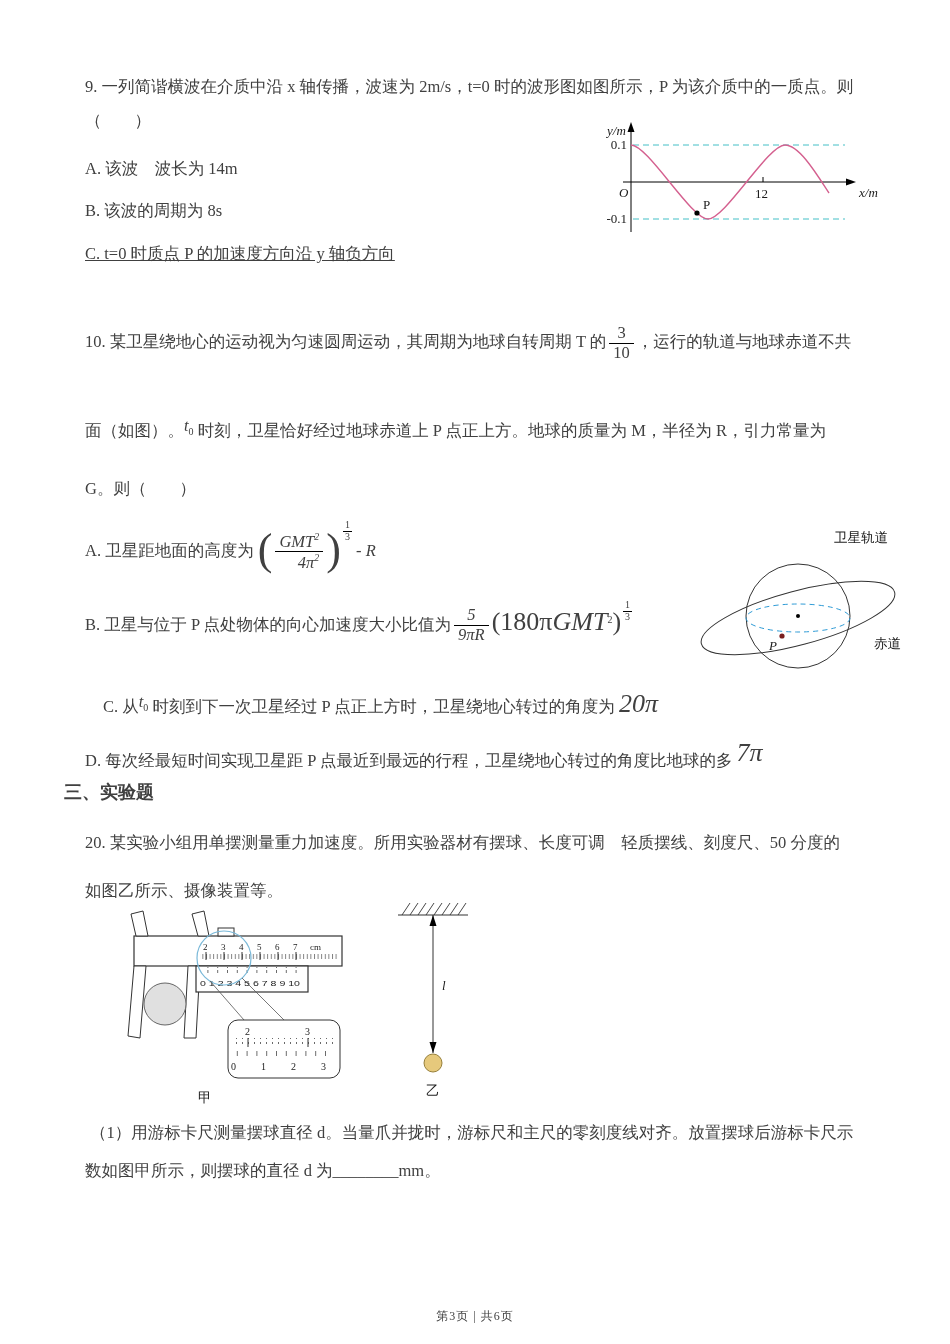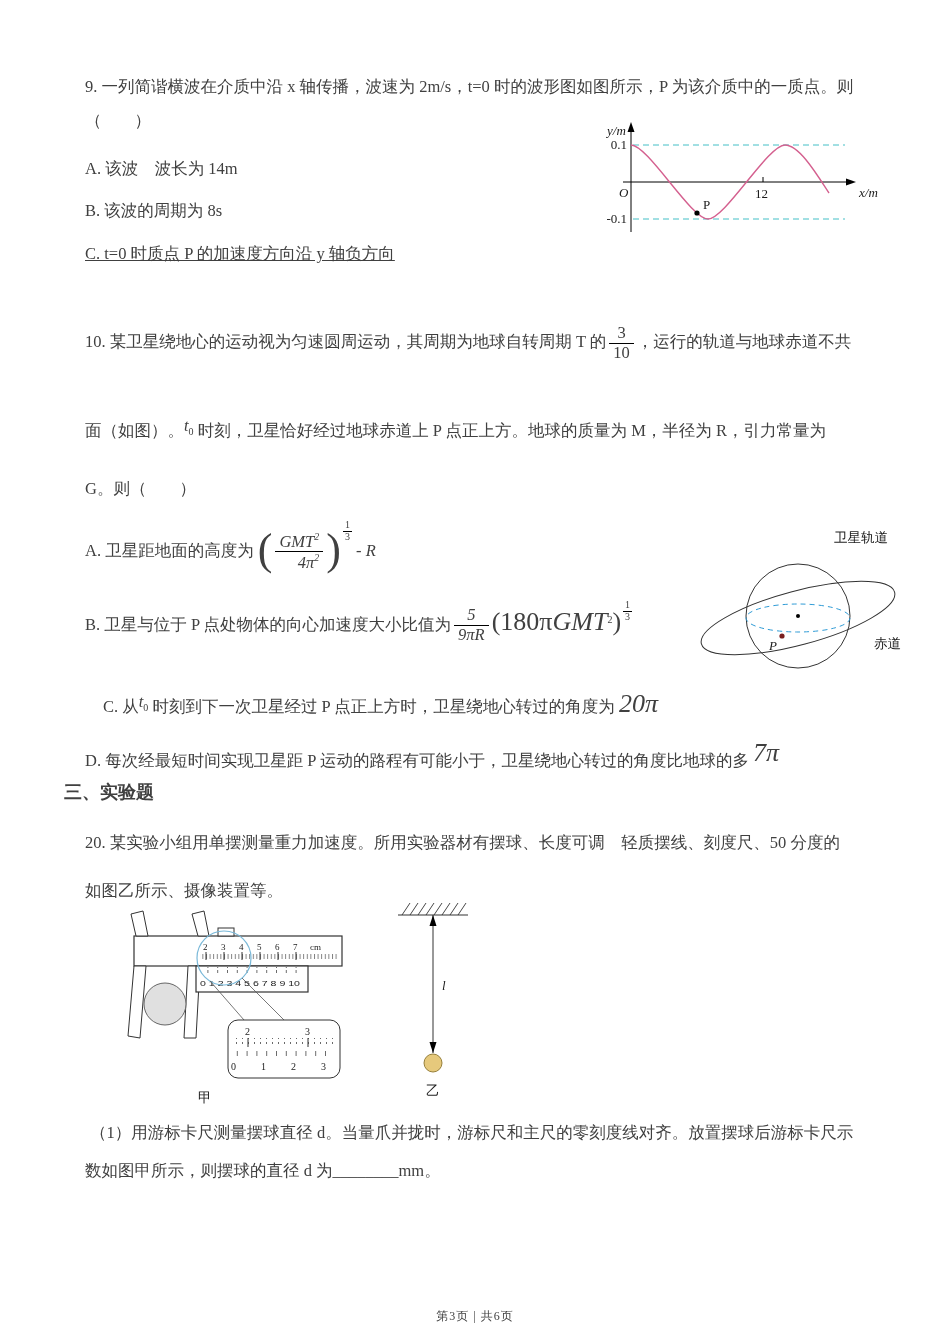--- a/index.html
+++ b/index.html
@@ -79,21 +79,21 @@
   <div class="t-line" style="top:600px;left:85px;">
     <span>B. 卫星与位于 P 点处物体的向心加速度大小比值为</span><span class="frac"><span class="num m">5</span><span class="den m">9πR</span></span><span class="mathbig">(180π</span><span class="m mathbig">GMT</span><sup>2</sup><span class="mathbig">)</span><span class="supfrac lo"><span class="sfn">1</span><span class="sfd">3</span></span>
   </div>
 
   <div class="t-line" style="top:686px;left:85px;margin-left:18px;">
     <span>C. 从</span><span class="raised"><span class="m">t</span><sub>0</sub></span><span> 时刻到下一次卫星经过 P 点正上方时，卫星绕地心转过的角度为</span>
     <span class="m mathbig">20π</span>
   </div>
 
   <div class="t-line" style="top:740px;left:85px;">
-    <span>D. 每次经最短时间实现卫星距 P 运动的路程有可能小于，卫星绕地心转过的角度比地球的多</span>
+    <span>D. 每次经最短时间实现卫星距 P 点最近到最远的行程，卫星绕地心转过的角度比地球的多</span>
     <span class="m mathbig raised">7π</span>
   </div>
 
   <div class="figure" style="top:528px;left:698px;">
     <svg width="212" height="170" viewBox="0 0 212 170">
       <circle cx="100" cy="88" r="52" fill="none" stroke="#333" stroke-width="1"></circle>
       <ellipse cx="100" cy="90" rx="52" ry="14" fill="none" stroke="#2e9bd6" stroke-width="1" stroke-dasharray="5 4"></ellipse>
       <ellipse cx="100" cy="90" rx="100" ry="27" fill="none" stroke="#333" stroke-width="1" transform="rotate(-15 100 90)"></ellipse>
       <circle cx="100" cy="88" r="2"></circle>
       <circle cx="84" cy="108" r="2.6" fill="#7a1f1f"></circle>

